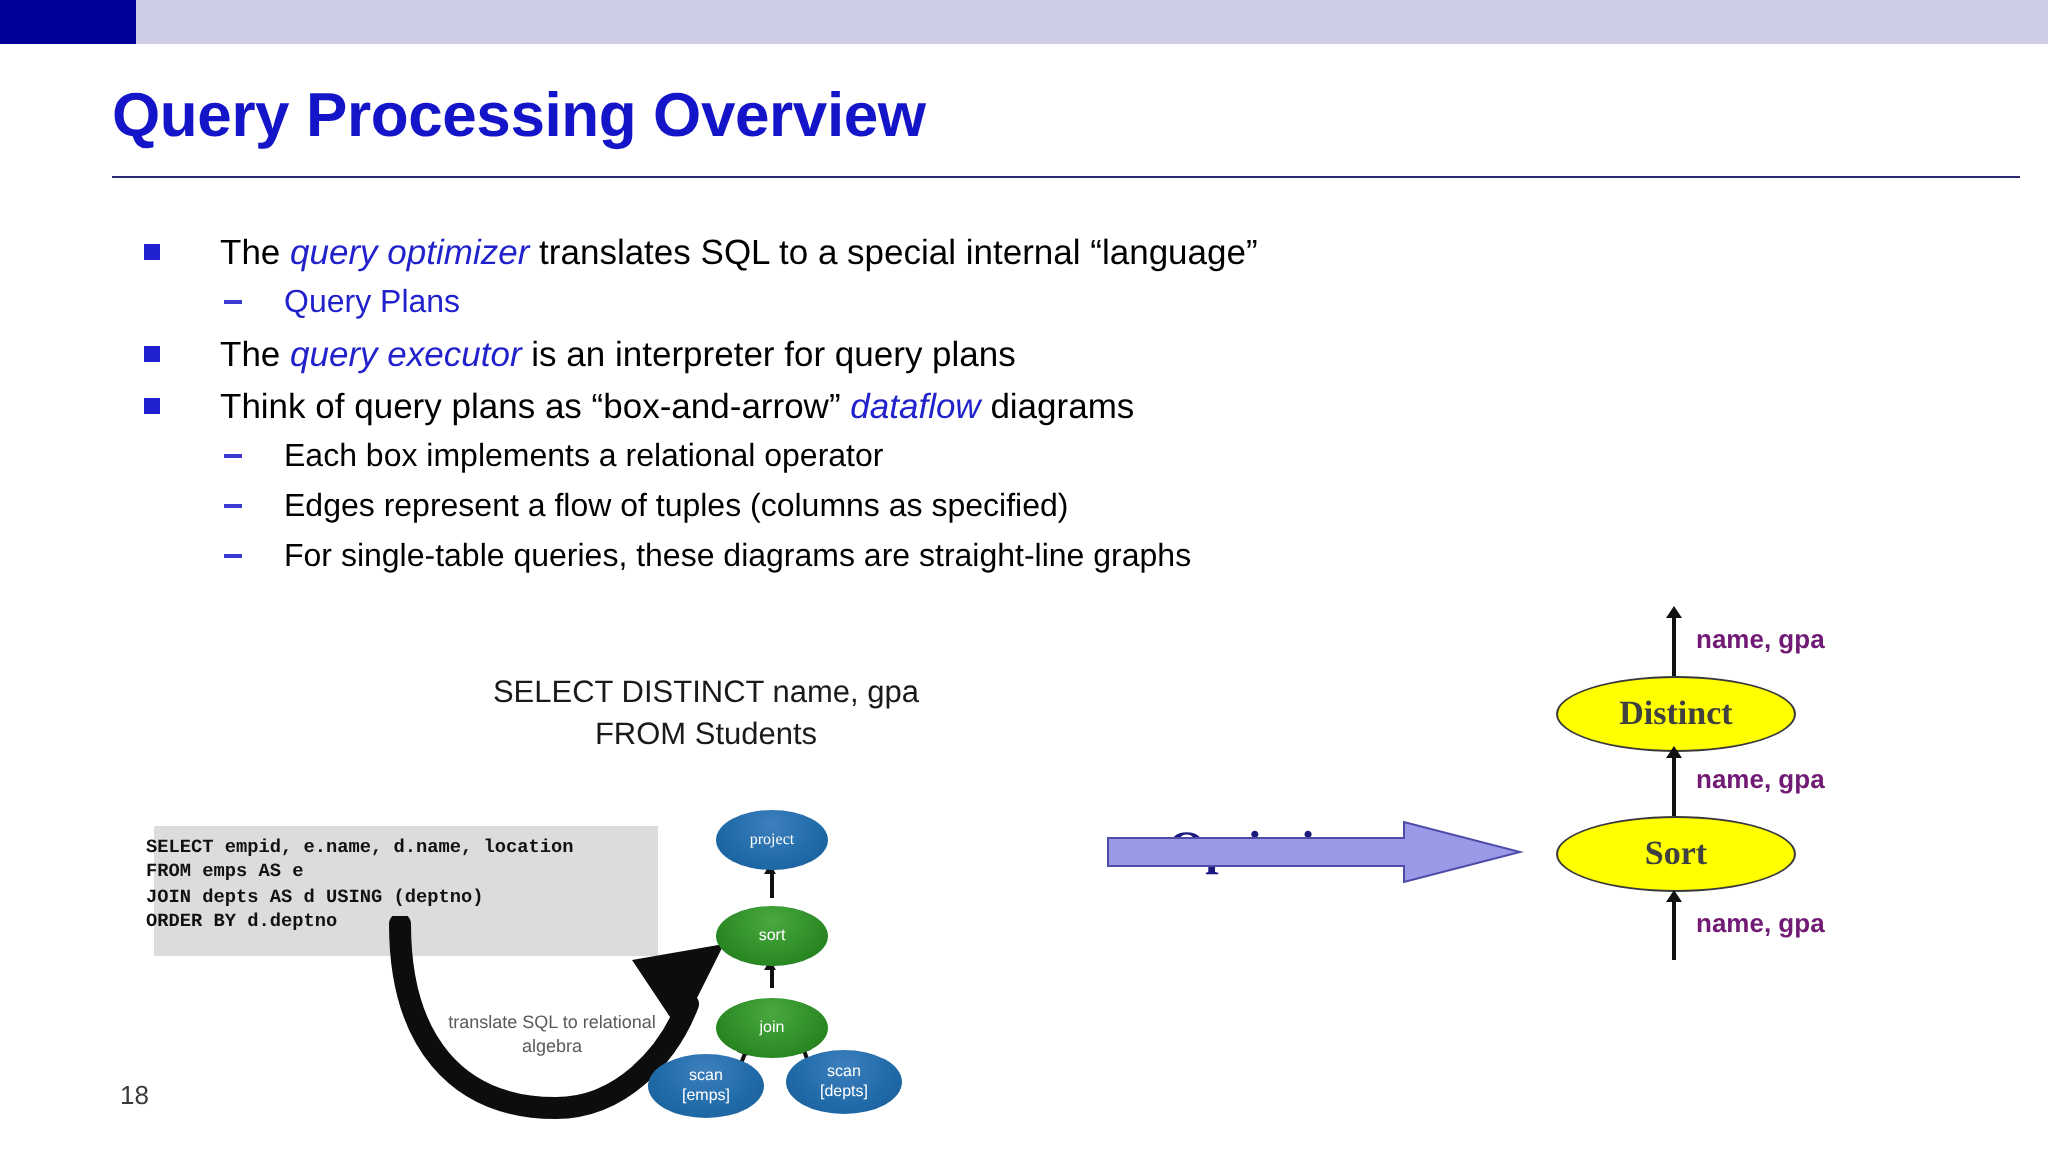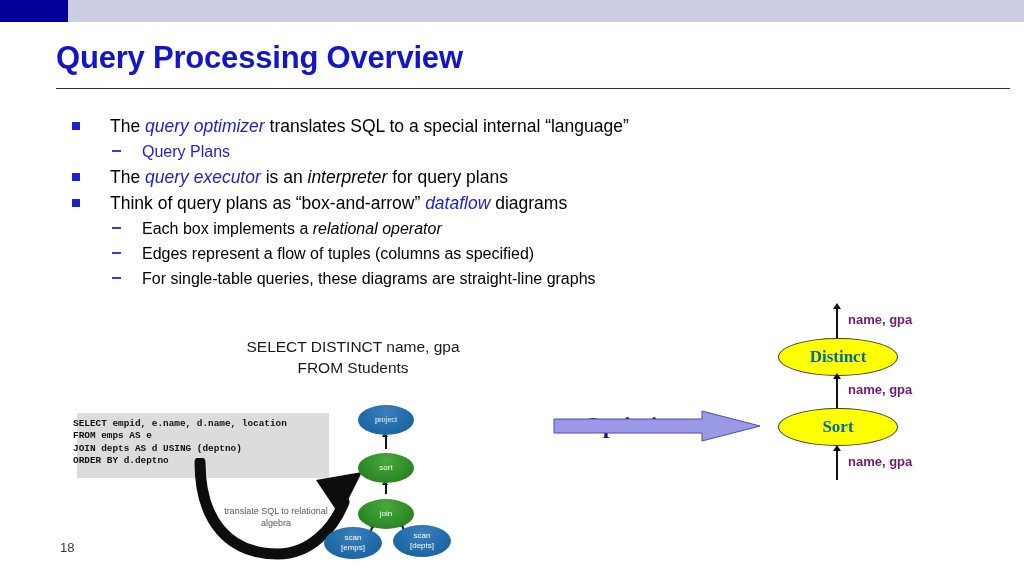--- a/index.html
+++ b/index.html
@@ -83,21 +83,20 @@
   .em-blue {
     color: #2222cc;
     font-style: italic;
   }
   .blue-plain {
     color: #2222cc;
     font-style: normal;
   }
   .em-black {
     color: #000000;
-    font-style: italic;
   }
 
   
   #sql-caption {
     position: absolute;
     left: 228px; top: 336px;
     width: 250px;
     text-align: center;
     font-size: 15.5px;
     color: #1a1a1a;
@@ -206,21 +205,21 @@
     position: absolute;
     border-radius: 50%;
     background: #ffff00;
     border: 1px solid #3a3a3a;
     display: flex;
     align-items: center;
     justify-content: center;
     font-family: "Liberation Serif", serif;
     font-weight: bold;
     font-size: 17px;
-    color: #0369a1;
+    color: #404040;
   }
   #ynode-distinct { left: 18px; top: 38px;  width: 118px; height: 36px; }
   #ynode-sort     { left: 18px; top: 108px; width: 118px; height: 36px; }
   #ynode-heapscan { left: 18px; top: 180px; width: 118px; height: 36px; }
 
   .yedge {
     position: absolute;
     width: 1.8px;
     background: #111111;
   }

